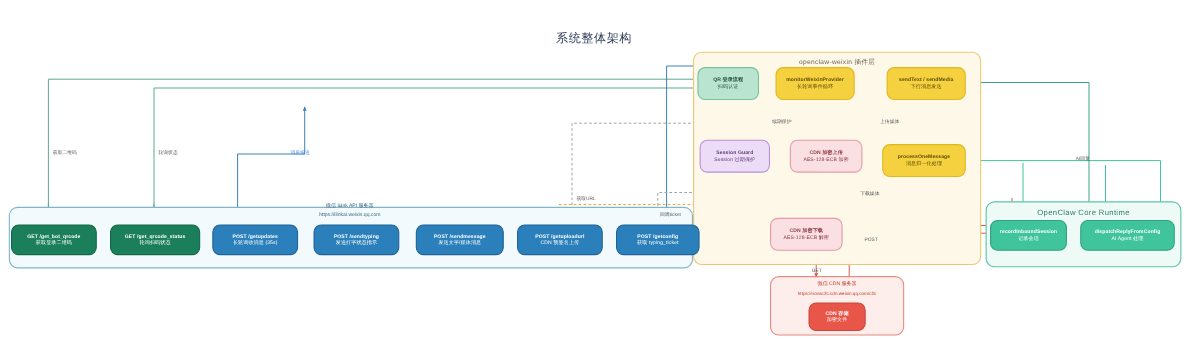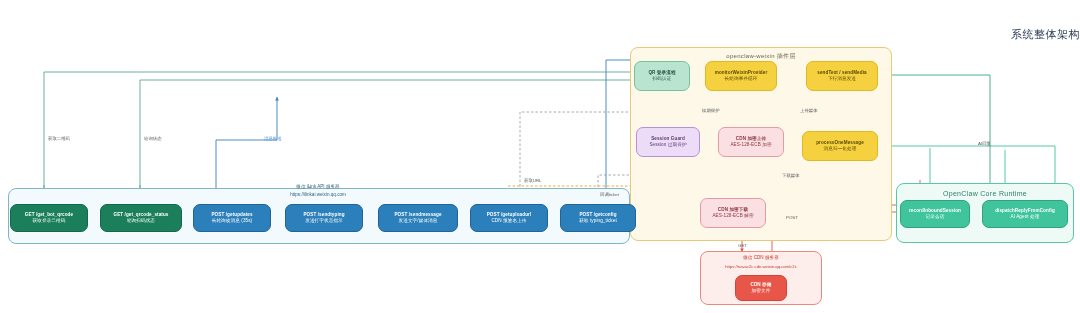--- a/index.html
+++ b/index.html
@@ -5,21 +5,21 @@
   html,body{margin:0;padding:0;}
   body{
     width:1080px;height:313px;
     background:#ffffff;
     font-family:"Liberation Sans","DejaVu Sans",sans-serif;
     overflow:hidden;
   }
   #stage{position:relative;width:1080px;height:313px;}
 
   .title{
-    position:absolute;left:0;top:27px;width:1080px;text-align:right;
+    position:absolute;left:0;top:27px;width:1080px;text-align:center;
     font-size:11px;color:#2b3a55;letter-spacing:.5px;
   }
 
   
   .group{position:absolute;border-radius:8px;box-sizing:border-box;}
   .group-label{
     position:absolute;left:0;right:0;top:4px;text-align:center;
     font-size:6px;color:#6b6450;letter-spacing:.3px;
   }
   .g-plugin{border:1px solid #e8c97a;background:#fdf8e8;}

